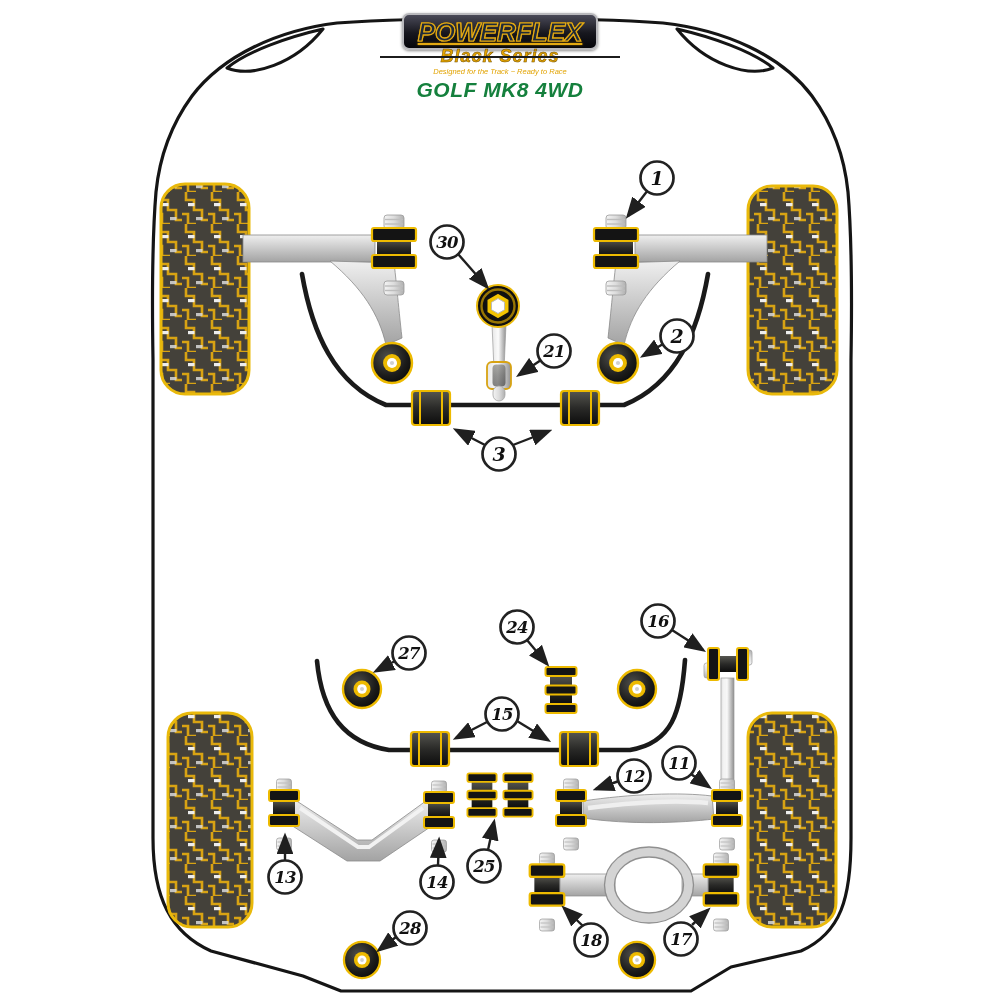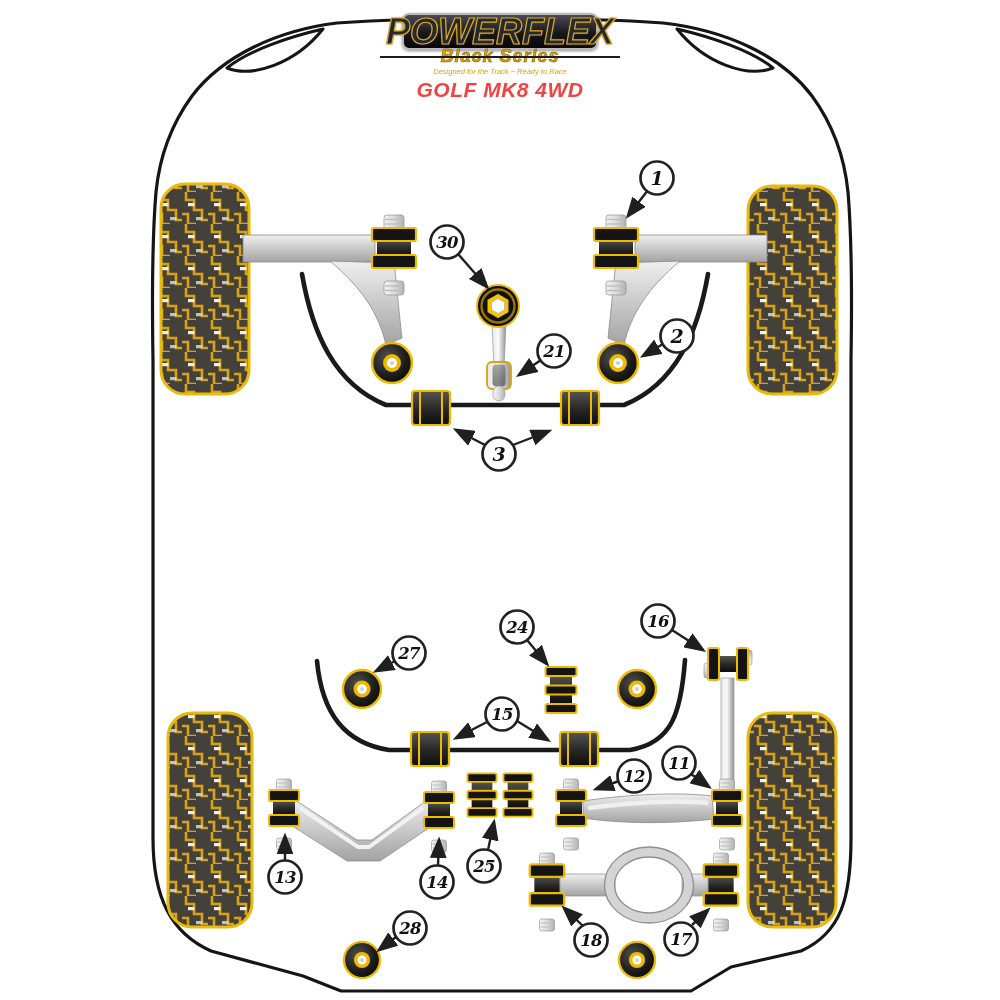--- a/index.html
+++ b/index.html
@@ -9,30 +9,30 @@
 
   
   .header{position:absolute;top:13px;left:50%;transform:translateX(-50%);
           width:240px;text-align:center;z-index:5;}
   .logo-plate{margin:0 auto;width:192px;height:33px;
           background:linear-gradient(180deg,#4a4a58 0%,#17171e 55%,#05050a 100%);
           border:2px solid #b9b9bd;border-radius:7px;
           display:flex;align-items:center;justify-content:center;
           box-shadow:0 1px 3px rgba(0,0,0,.45);}
   .brand{font-family:"Liberation Sans",sans-serif;font-style:italic;font-weight:bold;
-          font-size:36px;line-height:1;color:#1e2a3a;
-          -webkit-text-stroke:1.2px #e3a912;text-shadow:0 0 2px #7a5a00;}
+          font-size:26px;line-height:1;color:#1e2a3a;
+          -webkit-text-stroke:1.2px #e3a912;text-shadow:0 0 2px #7a5a00;text-decoration:underline;}
   .series-wrap{position:relative;height:20px;margin-top:-4px;}
   .series{font-family:"Liberation Sans",sans-serif;font-style:italic;font-weight:bold;
           font-size:18px;line-height:20px;color:#E5A400;letter-spacing:1px;
           -webkit-text-stroke:.5px #6d4c00;}
   .strike{position:absolute;left:0;right:0;top:10px;height:2.2px;background:#1c1c1c;}
   .tagline{font-style:italic;font-weight:normal;font-size:7.5px;color:#E2A300;margin-top:1px;}
   .model{font-family:"Liberation Sans",sans-serif;font-style:italic;font-weight:bold;
-          font-size:21px;color:#ef4444;letter-spacing:.5px;margin-top:2px;}
+          font-size:21px;color:#15803d;letter-spacing:.5px;margin-top:2px;}
 
   
   .callout circle{fill:#ffffff;stroke:#222222;stroke-width:2.7px;}
   .callout text{font-family:"DejaVu Serif",serif;font-style:italic;font-weight:bold;
           font-size:19px;fill:#111;text-anchor:middle;}
   .callout.two text{font-size:16.5px;letter-spacing:-0.8px;}
   .arrow{stroke:#1f1f1f;stroke-width:2.4px;fill:none;}
   .outline{fill:none;stroke:#151515;stroke-width:3.2px;stroke-linejoin:round;}
   .mirror{fill:#ffffff;stroke:#151515;stroke-width:3px;stroke-linejoin:round;}
   .arb{fill:none;stroke:#1a1a1a;stroke-width:4.6px;stroke-linecap:round;}

